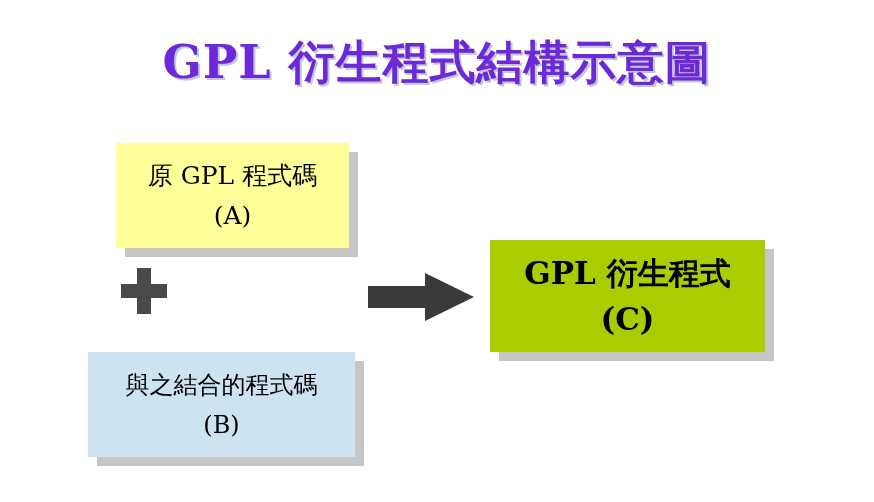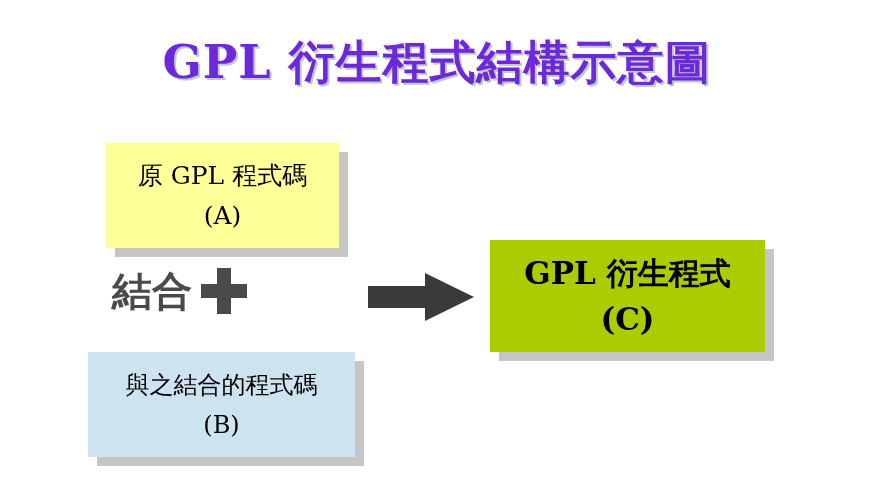--- a/index.html
+++ b/index.html
@@ -57,21 +57,21 @@
     display: block;
     white-space: nowrap;
   }
   .box .line2 {
     display: block;
     white-space: nowrap;
   }
 
   
   #box-a {
-    left: 106px;
+    left: 116px;
     top: 143px;
     width: 233px;
     height: 105px;
     background: #ffff99;
     font-family: "DejaVu Serif", "Liberation Serif", serif;
     font-size: 25px;
     line-height: 40px;
   }
   #box-a .line1 { font-size: 25px; }
   #box-a .line2 { font-size: 25px; }
@@ -165,21 +165,20 @@
 <div id="canvas">
 
   <div class="title">GPL 衍生程式結構示意圖</div>
 
   <div class="box" id="box-a">
     <span class="line1">原 GPL 程式碼</span>
     <span class="line2">(A)</span>
   </div>
 
   <div id="combine-group">
-    <span id="combine-label">結合</span>
     <span id="plus-icon"></span>
   </div>
 
   <div class="box" id="box-b">
     <span class="line1">與之結合的程式碼</span>
     <span class="line2">(B)</span>
   </div>
 
   <svg id="arrow-icon" viewBox="0 0 106 50">
     <polygon points="0,14 57,14 57,1 106,25 57,49 57,36 0,36" fill="#3a3a3a"></polygon>

